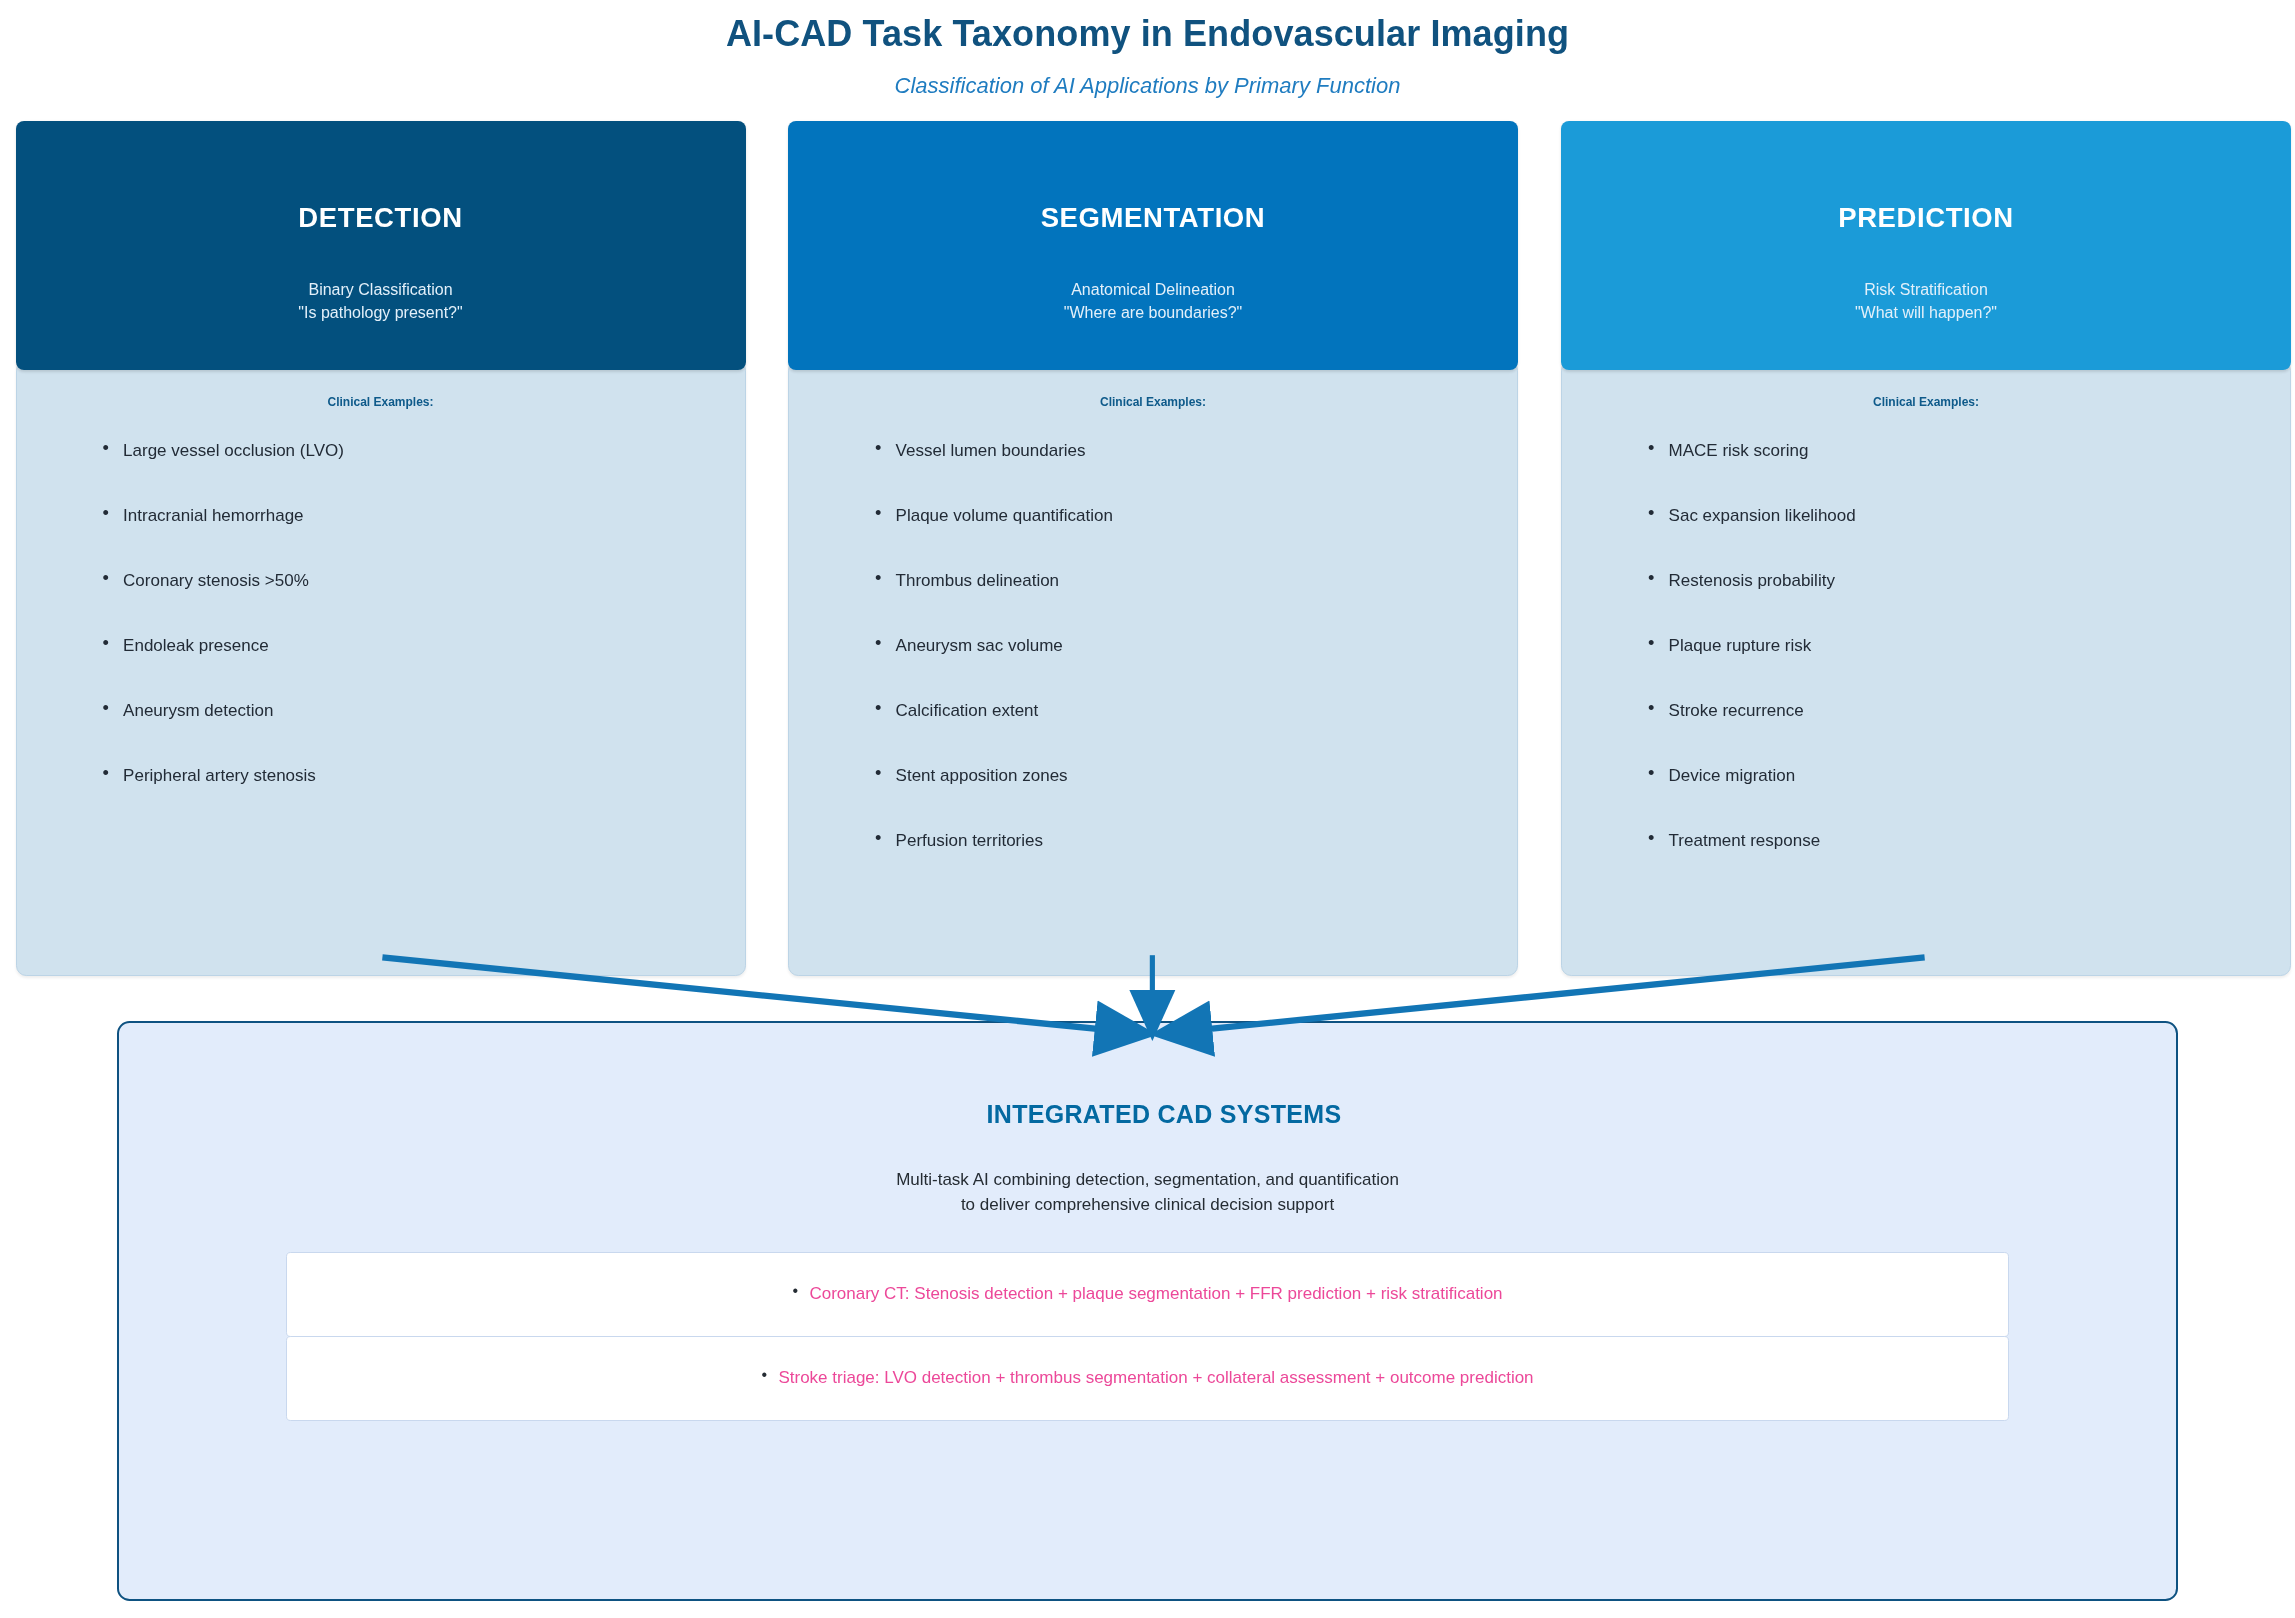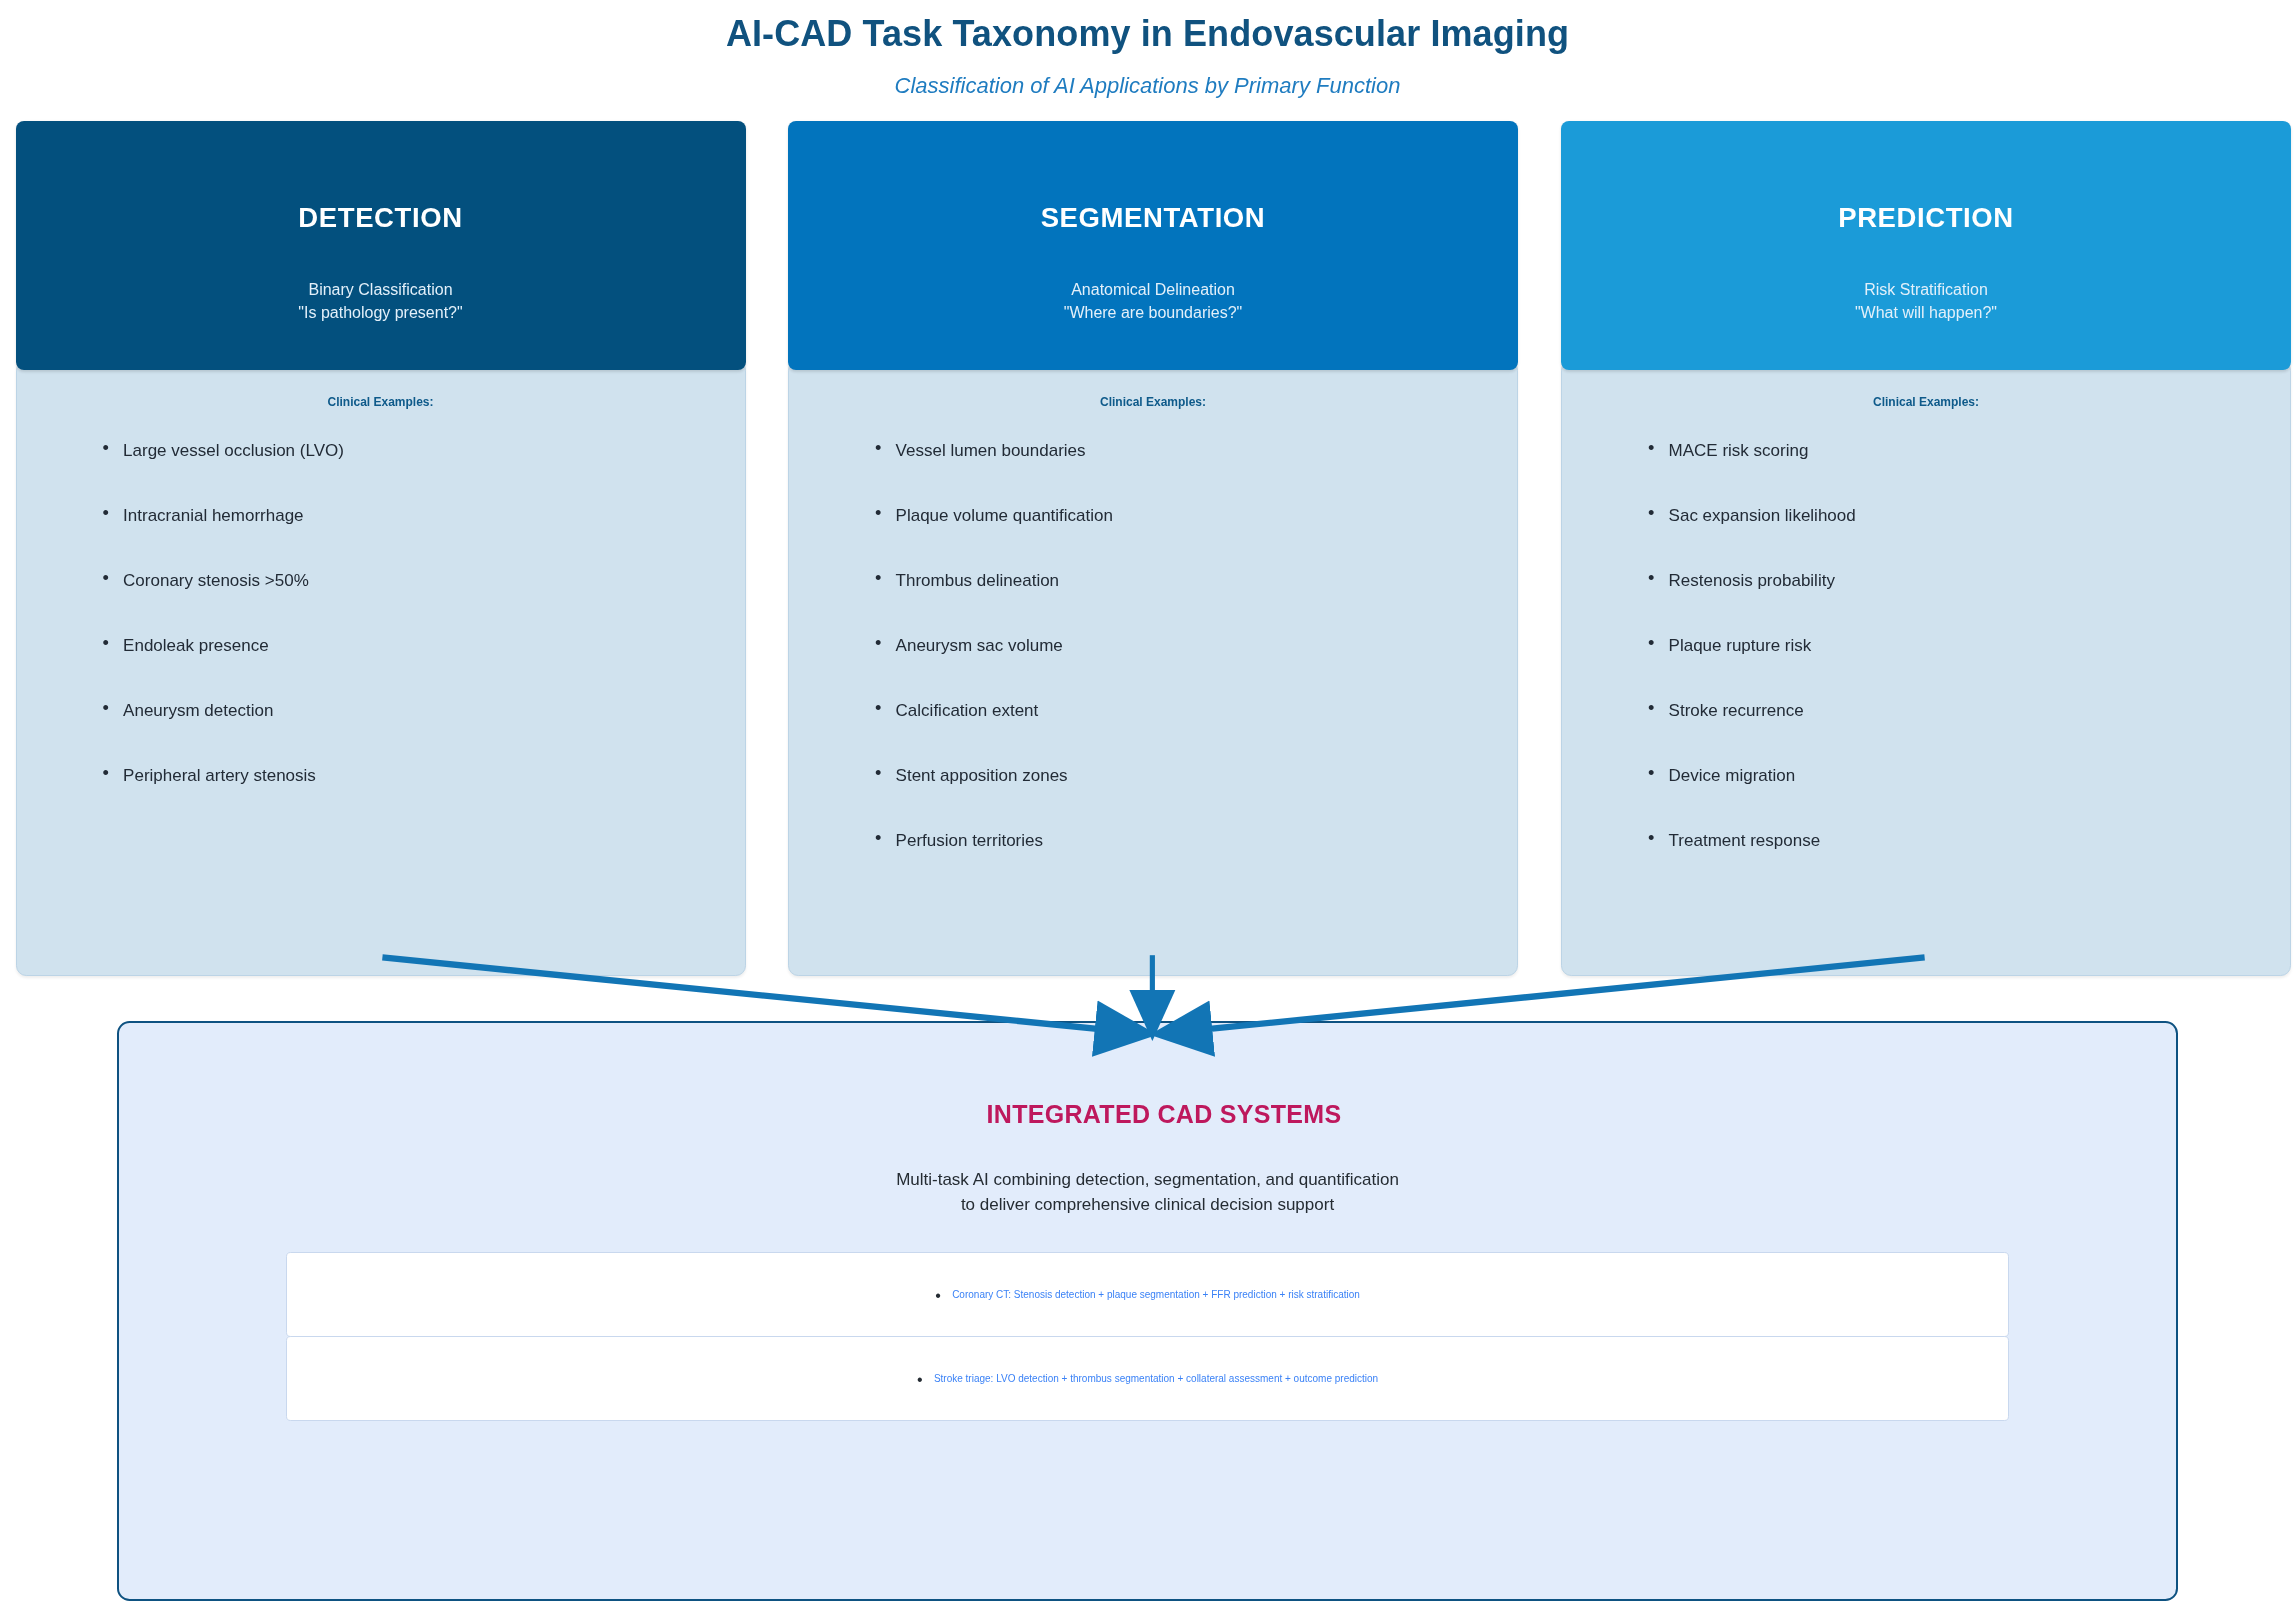--- a/index.html
+++ b/index.html
@@ -93,21 +93,21 @@
     position:absolute;
     left:117px; top:1021px;
     width:2061px; height:580px;
     background:#e2ecfb;
     border:2.9px solid #0e5281;
     border-radius:12.6px;
     z-index:2;
   }
   #integrated-title {
     text-align:center;
-    font-size:25px; font-weight:bold; color:#be185d;
+    font-size:25px; font-weight:bold; color:#0369a1;
     margin-top:77px;
     letter-spacing:0.3px;
     padding-left:33px;
   }
   #integrated-desc {
     text-align:center;
     font-size:17px; color:#252c33;
     margin-top:39px;
     line-height:1.46;
   }
@@ -116,21 +116,21 @@
     background:#ffffff;
     border:1.1px solid #c9d8ee;
     border-radius:4.6px;
     height:85px;
     display:flex;
     align-items:center;
     justify-content:center;
     margin-bottom:-1.1px;
   }
   .ex-row-text {
-    font-size:10px; color:#3b82f6;
+    font-size:17px; color:#ec4899;
     position:relative; padding-left:17px;
   }
   .ex-row-text::before {
     content:"\2022";
     position:absolute; left:0; top:-1.7px;
     font-size:16px; color:#252c33;
   }
 </style>
 </head>
 <body>

